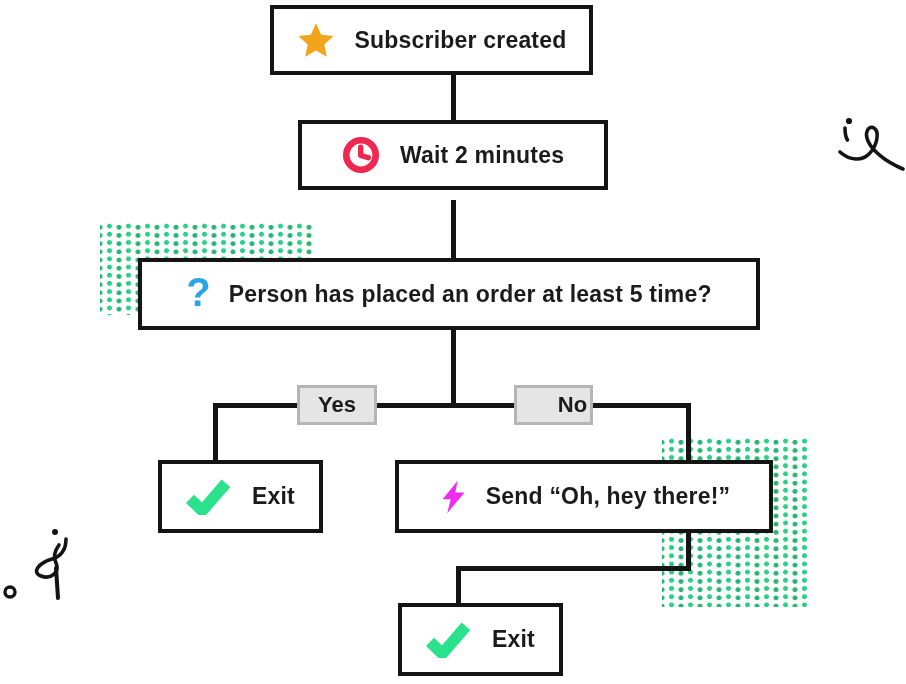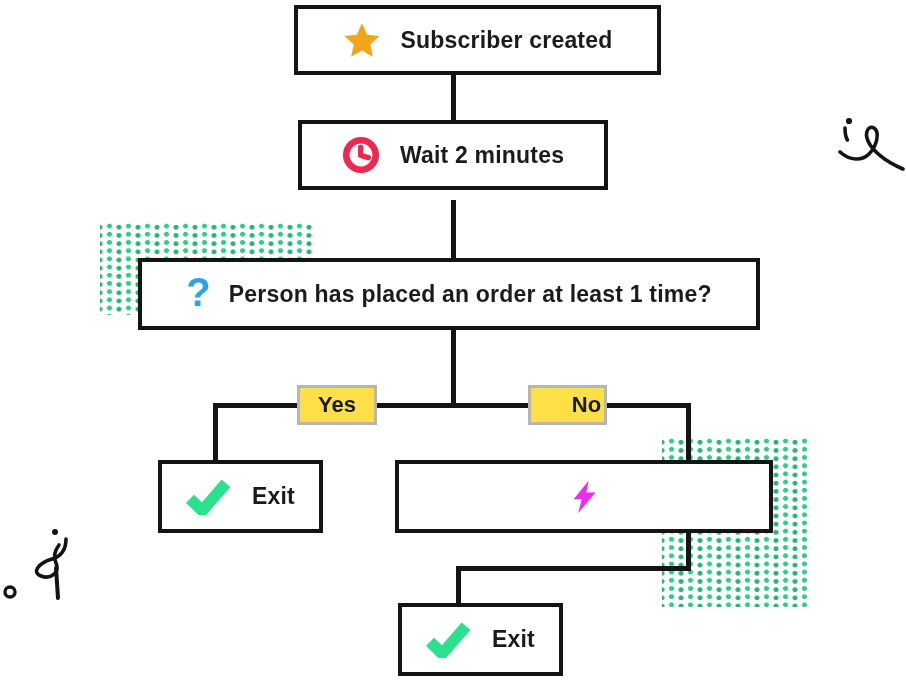--- a/index.html
+++ b/index.html
@@ -17,21 +17,21 @@
   .line { position:absolute; background:#141414; z-index:2; }
   .node {
     position:absolute; background:#ffffff; border:4px solid #141414;
     display:flex; align-items:center; justify-content:center;
     box-sizing:border-box; z-index:3;
   }
   .node .label { font-size:23px; font-weight:700; color:#1b1b1b; letter-spacing:.2px; white-space:nowrap; }
   .icon { display:flex; align-items:center; justify-content:center; }
   .qmark { font-size:40px; font-weight:700; color:#2aa4e9; line-height:1; transform:translateY(-2px); }
   .branch {
-    position:absolute; background:#fde047; border:3px solid #b5b5b5;
+    position:absolute; background:#e5e5e5; border:3px solid #b5b5b5;
     display:flex; align-items:center; justify-content:center;
     box-sizing:border-box; z-index:4;
     font-size:22px; font-weight:700; color:#1b1b1b;
   }
   .doodle { position:absolute; z-index:1; }
   .gap20 { gap:20px; } .gap18 { gap:18px; } .gap22 { gap:22px;margin-left:28px; }
 </style>
 </head>
 <body>
 
@@ -41,66 +41,67 @@
 <div class="line" style="left:451px; top:73px;  width:5px;  height:62px;"></div>
 <div class="line" style="left:451px; top:200px; width:5px;  height:60px;"></div>
 <div class="line" style="left:451px; top:328px; width:5px;  height:80px;"></div>
 <div class="line" style="left:213px; top:403px; width:478px; height:5px;"></div>
 <div class="line" style="left:213px; top:403px; width:5px;  height:59px;"></div>
 <div class="line" style="left:686px; top:403px; width:5px;  height:59px;"></div>
 <div class="line" style="left:686px; top:531px; width:5px;  height:40px;"></div>
 <div class="line" style="left:456px; top:566px; width:235px; height:5px;"></div>
 <div class="line" style="left:456px; top:566px; width:5px;  height:40px;"></div>
 
-<div class="node gap20" style="left:294px; top:5px; width:367px; height:70px;">
+<div class="node gap20" style="left:270px; top:5px; width:323px; height:70px;">
   <span class="icon">
     <svg width="38" height="36" viewBox="0 0 24 23">
       <path d="M12 .8 L15.3 8.1 23.2 9 17.3 14.4 18.9 22.2 12 18.2 5.1 22.2 6.7 14.4 .8 9 8.7 8.1 Z" fill="#f2a41a"></path>
     </svg>
   </span>
   <span class="label">Subscriber created</span>
 </div>
 
 <div class="node gap20" style="left:298px; top:120px; width:310px; height:70px;">
   <span class="icon">
     <svg width="38" height="38" viewBox="0 0 24 24">
       <circle cx="12" cy="12" r="9.3" fill="none" stroke="#f0274f" stroke-width="4.2"></circle>
       <path d="M11.8 7 L11.8 12.3 L16.6 13.7" fill="none" stroke="#f0274f" stroke-width="3.4" stroke-linecap="round" stroke-linejoin="round"></path>
     </svg>
   </span>
   <span class="label">Wait 2 minutes</span>
 </div>
 
 <div class="node gap18" style="left:138px; top:258px; width:622px; height:72px;">
   <span class="icon qmark">?</span>
-  <span class="label">Person has placed an order at least 1 time?</span>
+  <span class="label">Person has placed an order at least 5 time?</span>
 </div>
 
 <div class="branch" style="left:297px; top:385px; width:80px; height:40px;">
   <span>Yes</span>
 </div>
-<div class="branch" style="left:528px; top:385px; width:79px; height:40px;padding-left:38px;">
+<div class="branch" style="left:514px; top:385px; width:79px; height:40px;padding-left:38px;">
   <span>No</span>
 </div>
 
 <div class="node gap22" style="left:130px; top:460px; width:165px; height:73px;">
   <span class="icon">
     <svg width="44" height="36" viewBox="0 0 24 20">
       <polyline points="2,11 8.8,17.6 22,2.4" fill="none" stroke="#2ce18c" stroke-width="6.4" stroke-linecap="butt" stroke-linejoin="miter"></polyline>
     </svg>
   </span>
   <span class="label">Exit</span>
 </div>
 
 <div class="node gap18" style="left:395px; top:460px; width:378px; height:73px;">
   <span class="icon">
     <svg width="30" height="36" viewBox="0 0 26 30">
       <polygon points="17,1 4,17 11,17 8,29 23,11 15,11" fill="#f02bef"></polygon>
     </svg>
   </span>
+  <span class="label">Send “Oh, hey there!”</span>
 </div>
 
 <div class="node gap22" style="left:370px; top:603px; width:165px; height:73px;">
   <span class="icon">
     <svg width="44" height="36" viewBox="0 0 24 20">
       <polyline points="2,11 8.8,17.6 22,2.4" fill="none" stroke="#2ce18c" stroke-width="6.4" stroke-linecap="butt" stroke-linejoin="miter"></polyline>
     </svg>
   </span>
   <span class="label">Exit</span>
 </div>

